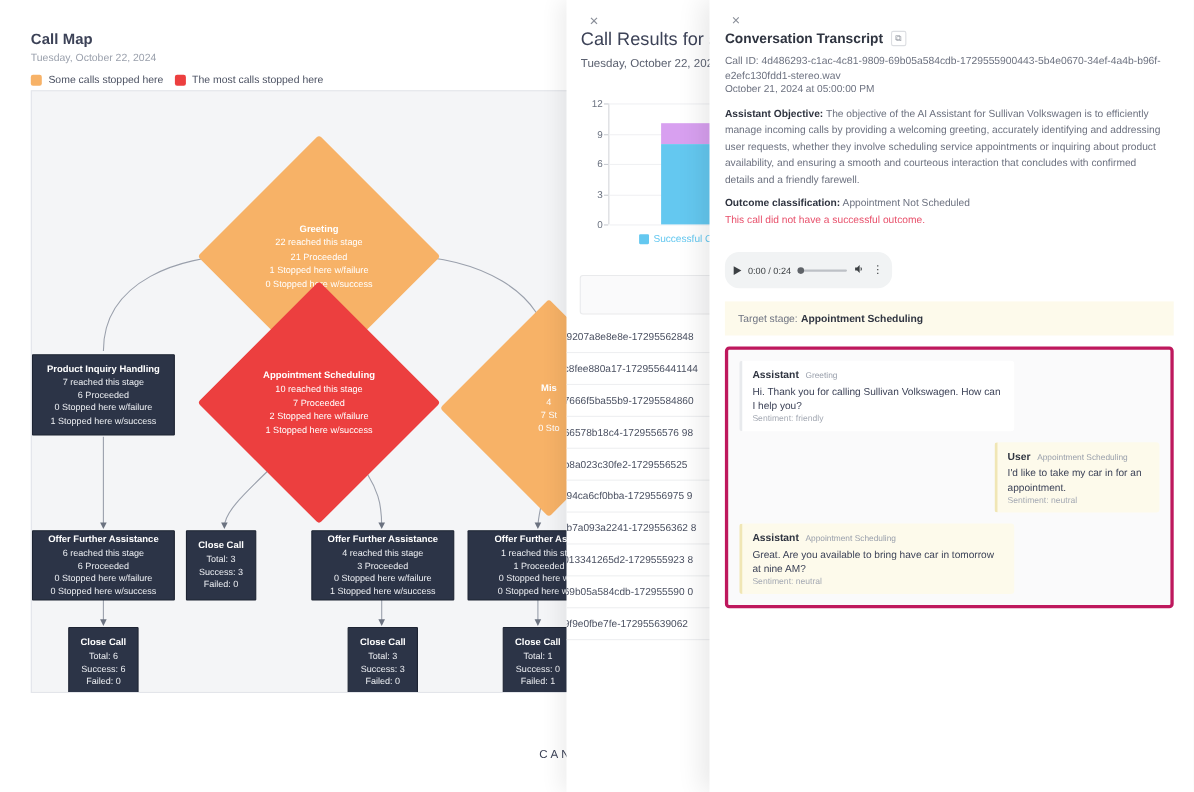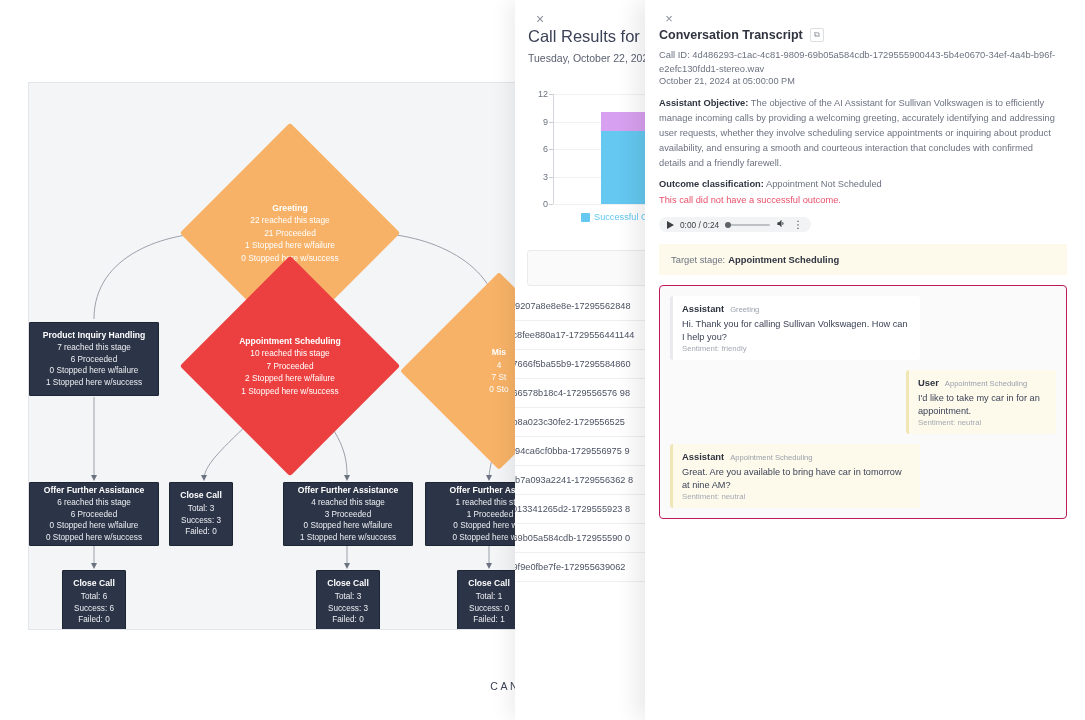--- a/index.html
+++ b/index.html
@@ -140,60 +140,74 @@
     line-height: 1.45; word-break: break-all; max-width: 400px;
   }
   .tr-time { margin-top: 1px; font-size: 9.2px; color: #6d7280; }
   .tr-objective { margin-top: 10px; font-size: 9.3px; color: #6d7280; line-height: 1.62; max-width: 398px; }
   .tr-objective b { color: #2f3440; font-weight: 700; }
   .tr-outcome { margin-top: 8px; font-size: 9.3px; color: #6d7280; }
   .tr-outcome b { color: #2f3440; font-weight: 700; }
   .tr-fail { margin-top: 6px; font-size: 9.3px; color: #e8506b; }
 
   .audio-player {
-    margin-top: 12px; width: 152px; height: 15px; border-radius: 13px;
+    margin-top: 24px; width: 152px; height: 33px; border-radius: 13px;
     background: #f1f3f4; display: flex; align-items: center; gap: 6px; padding: 0 8px; justify-content: flex-end;
   }
   .ap-play { width: 0; height: 0; border-left: 7px solid #3c4043; border-top: 4.5px solid transparent; border-bottom: 4.5px solid transparent; cursor: pointer; }
   .ap-time { font-size: 8.3px; color: #3c4043; white-space: nowrap; }
   .ap-track { flex: 1; height: 2px; background: #bdc1c6; border-radius: 1px; position: relative; cursor: pointer; }
   .ap-track::before { content: ""; position: absolute; left: 0; top: -2px; width: 6px; height: 6px; border-radius: 50%; background: #5f6368; }
   .ap-vol { font-size: 10px; color: #3c4043; cursor: pointer; }
   .ap-menu { font-size: 10px; color: #3c4043; letter-spacing: 0; cursor: pointer; line-height: 1; }
 
   .target-banner {
     margin-top: 12px; height: 31px; background: #fdfaeb;
     display: flex; align-items: center; padding-left: 12px;
     font-size: 9.4px; color: #6d7280; width: 408px;
   }
   .target-banner b { color: #2f3440; font-weight: 700; margin-left: 3px; }
 
   .chat-panel {
     margin-top: 10px; width: 408px; min-height: 195px;
-    background: #fafafb; border: 1px solid #be185d; border-radius: 4px;
+    background: #fafafb; border: 3px solid #be185d; border-radius: 4px;
     padding: 10px; position: relative;
   }
   .bubble { border-radius: 3px; padding: 7px 9px; position: relative; }
   .bubble-assistant { background: #ffffff; border-left: 3px solid #e8eaed; width: 250px; }
   .bubble-assistant.yellow { background: #fdfaeb; border-left: 3px solid #f0e6b5; }
   .bubble-user { background: #fdfaeb; border-left: 3px solid #f0e6b5; width: 150px; margin-left: auto; }
   .b-head { display: flex; align-items: baseline; gap: 6px; }
   .b-role { font-size: 9.4px; font-weight: 700; color: #2f3440; }
   .b-stage { font-size: 7.6px; color: #9aa0ac; }
   .b-text { margin-top: 4px; font-size: 9.2px; color: #3c4257; line-height: 1.4; }
   .b-sent { margin-top: 0; font-size: 7.8px; color: #a4a9b3; }
   .bubble-gap { height: 10px; }
 </style>
 </head>
 <body>
 
 <div id="root">
 
   <div class="page">
 
+    <div class="page-header">
+      <div class="page-title">Call Map</div>
+      <div class="page-date">Tuesday, October 22, 2024</div>
+      <div class="legend-row">
+        <div class="legend-item">
+          <span class="legend-swatch" id="lg0" style="background: rgb(247, 178, 103);"></span>
+          <span class="legend-label">Some calls stopped here</span>
+        </div>
+        <div class="legend-item">
+          <span class="legend-swatch" id="lg1" style="background: rgb(236, 63, 63);"></span>
+          <span class="legend-label">The most calls stopped here</span>
+        </div>
+      </div>
+    </div>
 
     <div class="flow-canvas">
       <svg class="flow-svg" width="955" height="548">
         <g stroke="#9aa0ac" stroke-width="1" fill="none">
 
           <path d="M261,188 L261,203"></path>
 
           <path d="M182,150 C140,150 65,170 65,236"></path>
 
           <path d="M340,150 C400,150 470,180 470,240"></path>

